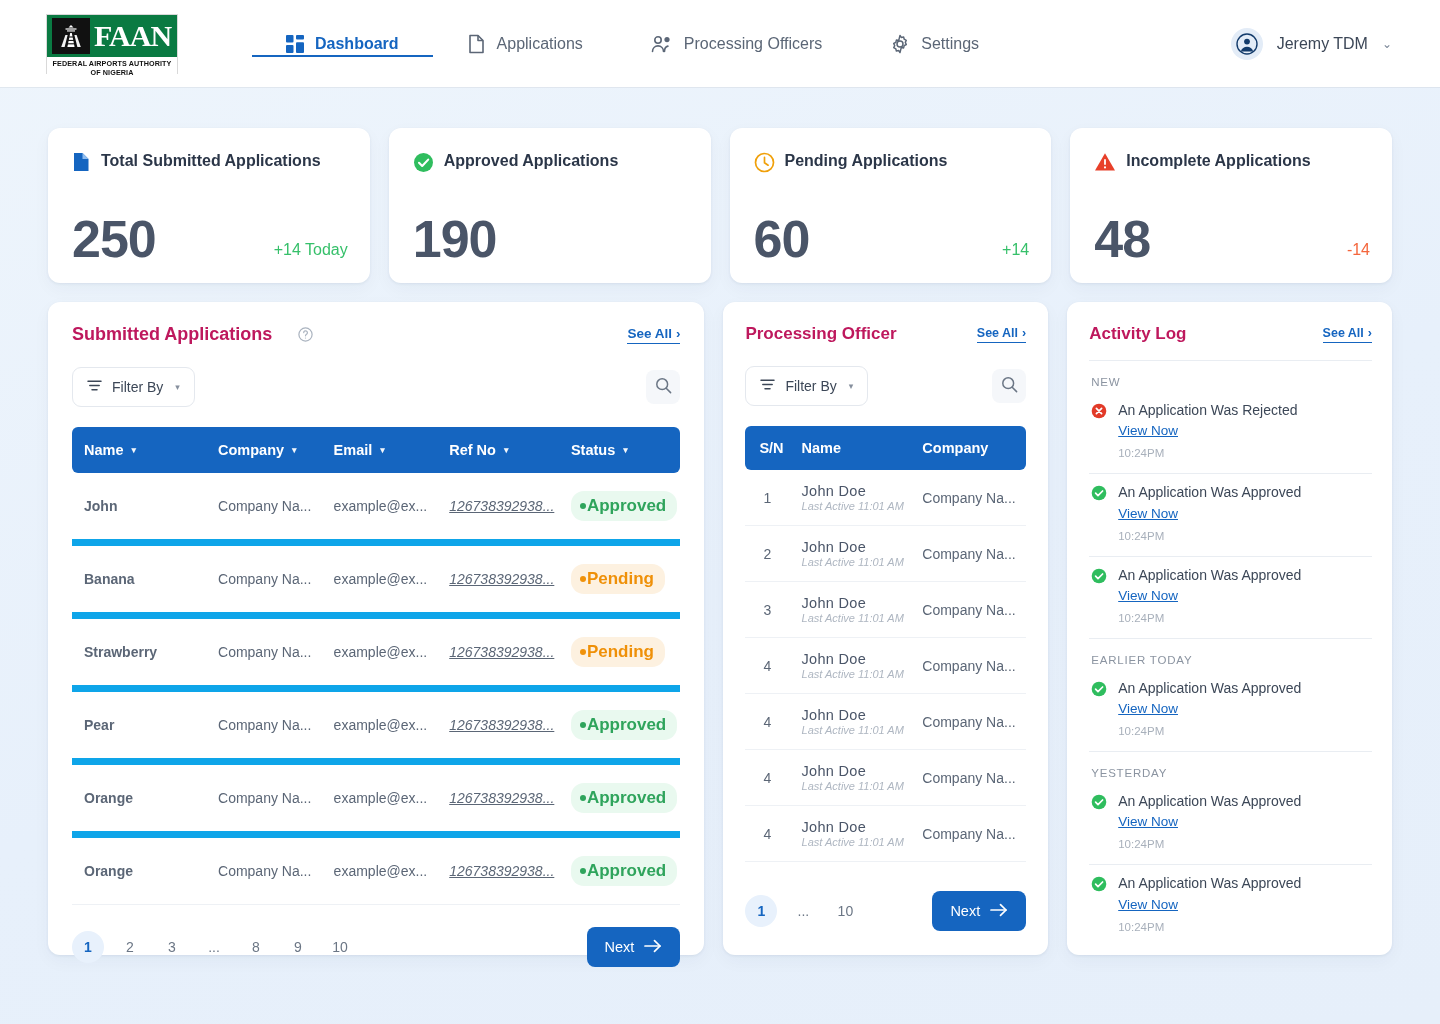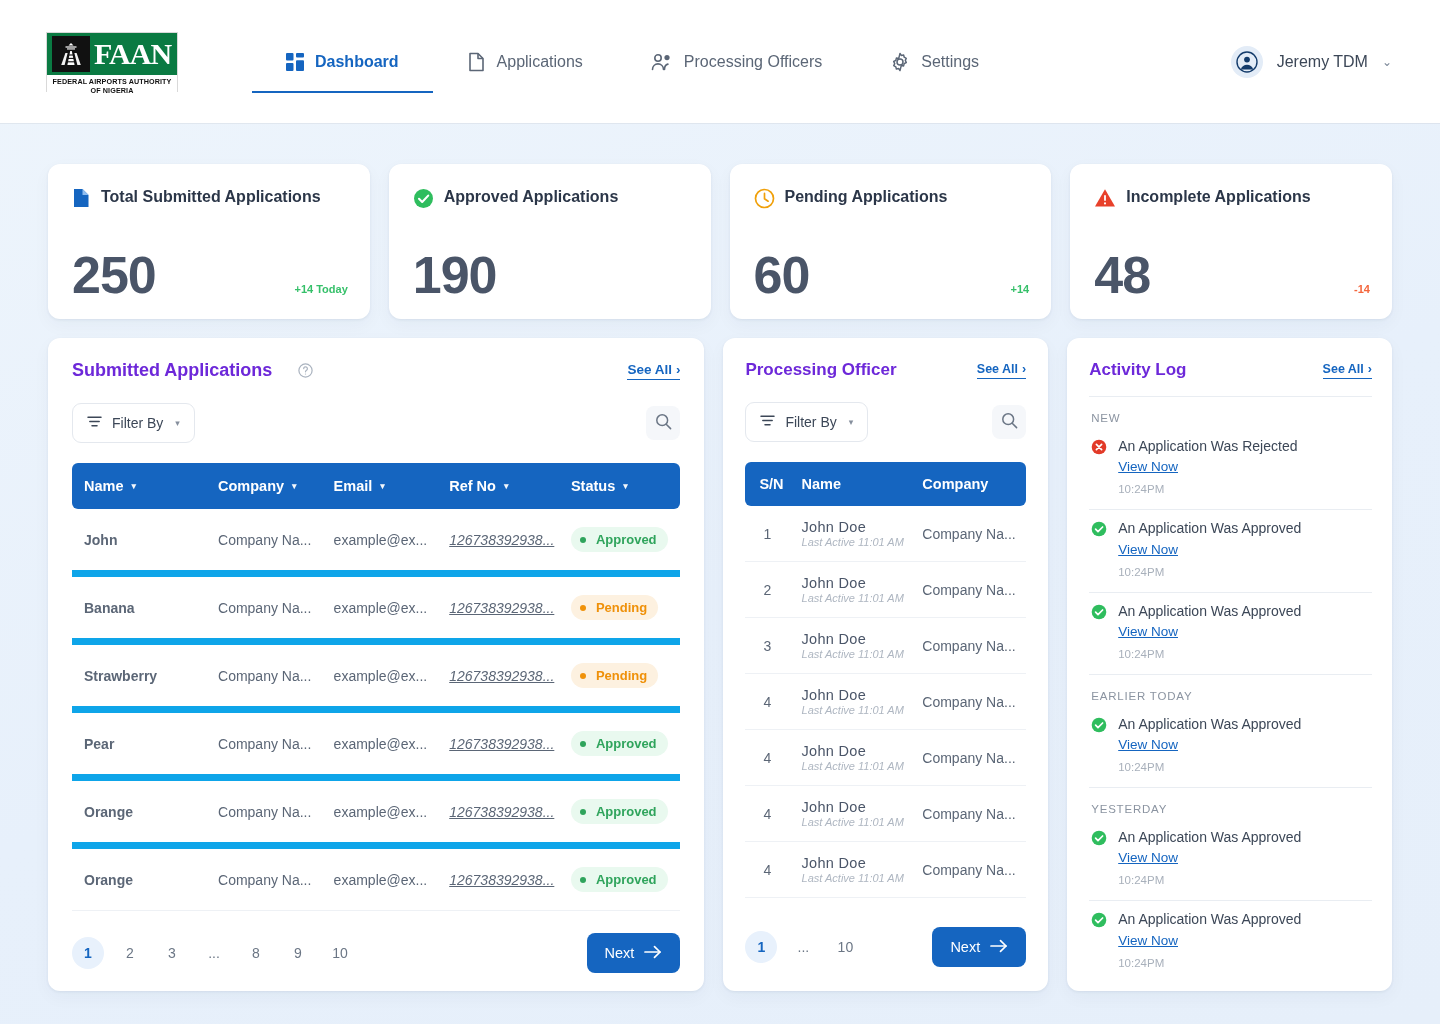--- a/index.html
+++ b/index.html
@@ -8,21 +8,21 @@
     font-family: "Liberation Sans", sans-serif;
     background: #e8f1fb;
     overflow: hidden;
   }
   body {
     background: linear-gradient(160deg, #eef5fc 0%, #e7f0fb 55%, #e6effa 100%);
   }
 
   
   .topbar {
-    height: 123px; background: #ffffff;
+    height: 87px; background: #ffffff;
     display: flex; align-items: center;
     padding: 0 48px 0 46px;
     position: relative;
     box-shadow: 0 1px 0 rgba(0,0,0,0.05);
   }
   .logo {
     width: 132px; height: 60px;
     display: flex; flex-direction: column;
     border: 1px solid #d9d9d9;
     flex: none;
@@ -77,38 +77,38 @@
   .stat-card {
     flex: 1; background: #fff; border-radius: 12px; height: 155px;
     padding: 24px 22px 18px 24px;
     box-shadow: 0 1px 3px rgba(20,40,80,0.07), 0 6px 18px rgba(20,40,80,0.04);
     display: flex; flex-direction: column; justify-content: space-between;
   }
   .stat-head { display: flex; align-items: flex-start; gap: 10px; }
   .stat-title { font-size: 16px; font-weight: 700; color: #2b3648; }
   .stat-bottom { display: flex; align-items: flex-end; justify-content: space-between; }
   .stat-value { font-size: 52px; font-weight: 700; color: #4a5568; line-height: 1; letter-spacing: -1px; }
-  .stat-delta { font-size: 11px; font-weight: 700; padding-bottom: 6px; }
+  .stat-delta { font-size: 16px; font-weight: 400; padding-bottom: 6px; }
   .delta-up { color: #36c06a; }
   .delta-down { color: #f4663c; margin-left: 43px; }
 
   
   .panels {
     display: flex; gap: 19px; padding: 19px 48px 0 48px; align-items: flex-start;
   }
   .panel {
     background: #fff; border-radius: 12px;
     box-shadow: 0 1px 3px rgba(20,40,80,0.07), 0 6px 18px rgba(20,40,80,0.04);
   }
   .panel-apps { width: 659px; height: 653px; padding: 22px 24px 0 24px; display:flex; flex-direction:column; }
   .panel-officer { width: 326px; height: 653px; padding: 22px 22px 0 22px; display:flex; flex-direction:column; }
   .panel-activity { width: 326px; height: 653px; padding: 22px 20px 0 22px; display:flex; flex-direction:column; }
 
   .panel-head { display: flex; align-items: center; justify-content: space-between; }
-  .panel-title { font-size: 18px; font-weight: 700; color: #6d28d9; display: flex; align-items: center; gap: 26px; }
+  .panel-title { font-size: 18px; font-weight: 700; color: #be185d; display: flex; align-items: center; gap: 26px; }
   .panel-title-sm { font-size: 17px; }
   .help-icon { color: #aab3bf; display:flex; }
   .see-all {
     font-size: 13.5px; font-weight: 700; color: #1565c0; text-decoration: none;
     border-bottom: 1.5px solid #1565c0; padding-bottom: 2px; display: inline-flex; align-items: center; gap: 4px;
     cursor: pointer;
   }
   .see-all-sm { font-size: 12.5px; }
 
   .toolbar { display: flex; align-items: center; justify-content: space-between; margin-top: 22px; }
@@ -136,22 +136,22 @@
   .th-inner { display: inline-flex; align-items: center; gap: 8px; }
   .th-caret { font-size: 9px; opacity: 0.95; }
   .tbl-apps tbody td {
     font-size: 14px; color: #5b6676; padding: 18px 0; border-bottom: 7px solid #0ea5e9;
     vertical-align: middle;
   }
   .tbl-apps tbody tr:last-child td { border-bottom: 1px solid #eef1f5; }
   .cell-name { font-weight: 700; color: #1b2431; padding-left: 12px !important; }
   .cell-ref { font-style: italic; color: #97a1ae; font-size: 13.5px; text-decoration: underline; }
   .badge {
-    display: inline-flex; align-items: center; gap: 10px;
-    padding: 5px 11px 5px 9px; border-radius: 13px; font-size: 13px; font-weight: 600;
+    display: inline-flex; align-items: center; gap: 1px;
+    padding: 5px 11px 5px 9px; border-radius: 13px; font-size: 17px; font-weight: 600;
   }
   .badge .dot { width: 6px; height: 6px; border-radius: 50%; flex: none; }
   .badge-approved { background: #e9f9ef; color: #2fa45c; }
   .badge-approved .dot { background: #2fa45c; }
   .badge-pending { background: #fdf1e0; color: #ef9008; }
   .badge-pending .dot { background: #f0920a; }
 
   
   .tbl-officer { margin-top: 20px; table-layout: fixed; }
   .tbl-officer thead th {

